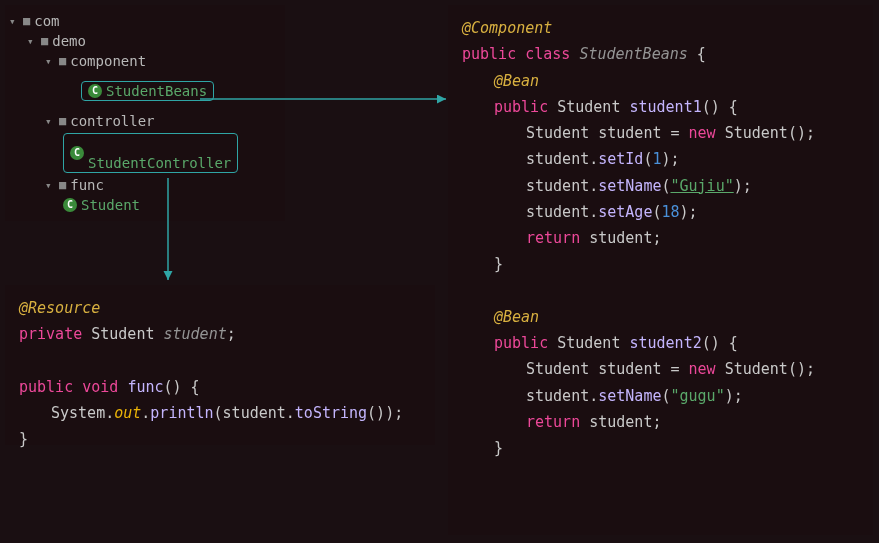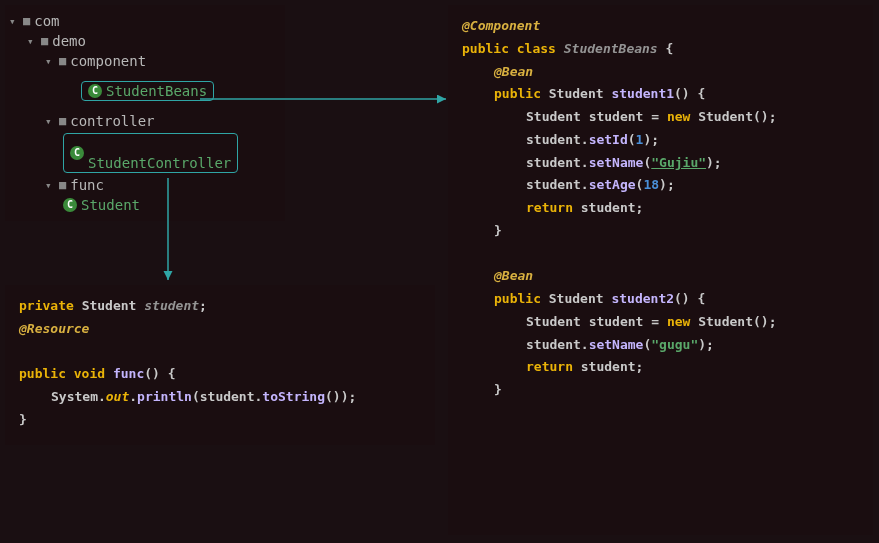--- a/index.html
+++ b/index.html
@@ -40,30 +40,29 @@
   .ind1 { padding-left: 18px; }
   .ind2 { padding-left: 36px; }
   .ind3 { padding-left: 54px; }
   .ind4 { padding-left: 72px; }
 
   .code-panel {
     position: absolute;
     background: #1a0d10;
     padding: 10px 14px 10px 14px;
     line-height: 1.75;
-    font-size: 13px;
-    font-weight: bold;
+    font-size: 15px;
   }
   .code-left {
     left: 5px; top: 285px; width: 430px; height: 160px;
   }
   .code-right {
     left: 448px; top: 5px; width: 425px; height: 530px;
   }
-  .kw { color: #eab308; }
+  .kw { color: #ec4899; }
   .ann { color: #d8b040; font-style: italic; }
   .type { color: #c9c9c9; }
   .ident { color: #949494; font-style: italic; }
   .fn { color: #c4b5fd; }
   .field { color: #eab308; font-style: italic; }
   .pn { color: #c9c9c9; }
   .str { color: #5aa86a; }
   .num { color: #4a90d9; }
   .ul { text-decoration: underline; }
   svg.arrows { position:absolute; left:0; top:0; pointer-events:none; }
@@ -113,26 +112,26 @@
     <span class="folder">■</span>
     <span class="label">func</span>
   </div>
   <div class="tree-item ind3">
     <span class="class-dot">C</span>
     <span class="label" style="color:#5aa86a;">Student</span>
   </div>
 </div>
 
 <div class="code-panel code-left">
+  <div><span class="ann">@Resource</span></div>
   <div>
     <span class="kw">private</span>
     <span> </span><span class="type">Student</span>
     <span> </span><span class="ident">student</span><span class="pn">;</span>
   </div>
-  <div><span class="ann">@Resource</span></div>
   <div>&nbsp;</div>
   <div>
     <span class="kw">public</span>
     <span> </span><span class="kw">void</span>
     <span> </span><span class="fn">func</span><span class="pn">()</span>
     <span> </span><span class="pn">{</span>
   </div>
   <div style="padding-left:32px;">
     <span class="type">System</span><span class="pn">.</span><span class="field">out</span><span class="pn">.</span><span class="fn">println</span><span class="pn">(</span><span class="type">student</span><span class="pn">.</span><span class="fn">toString</span><span class="pn">())</span><span class="pn">;</span>
   </div>

